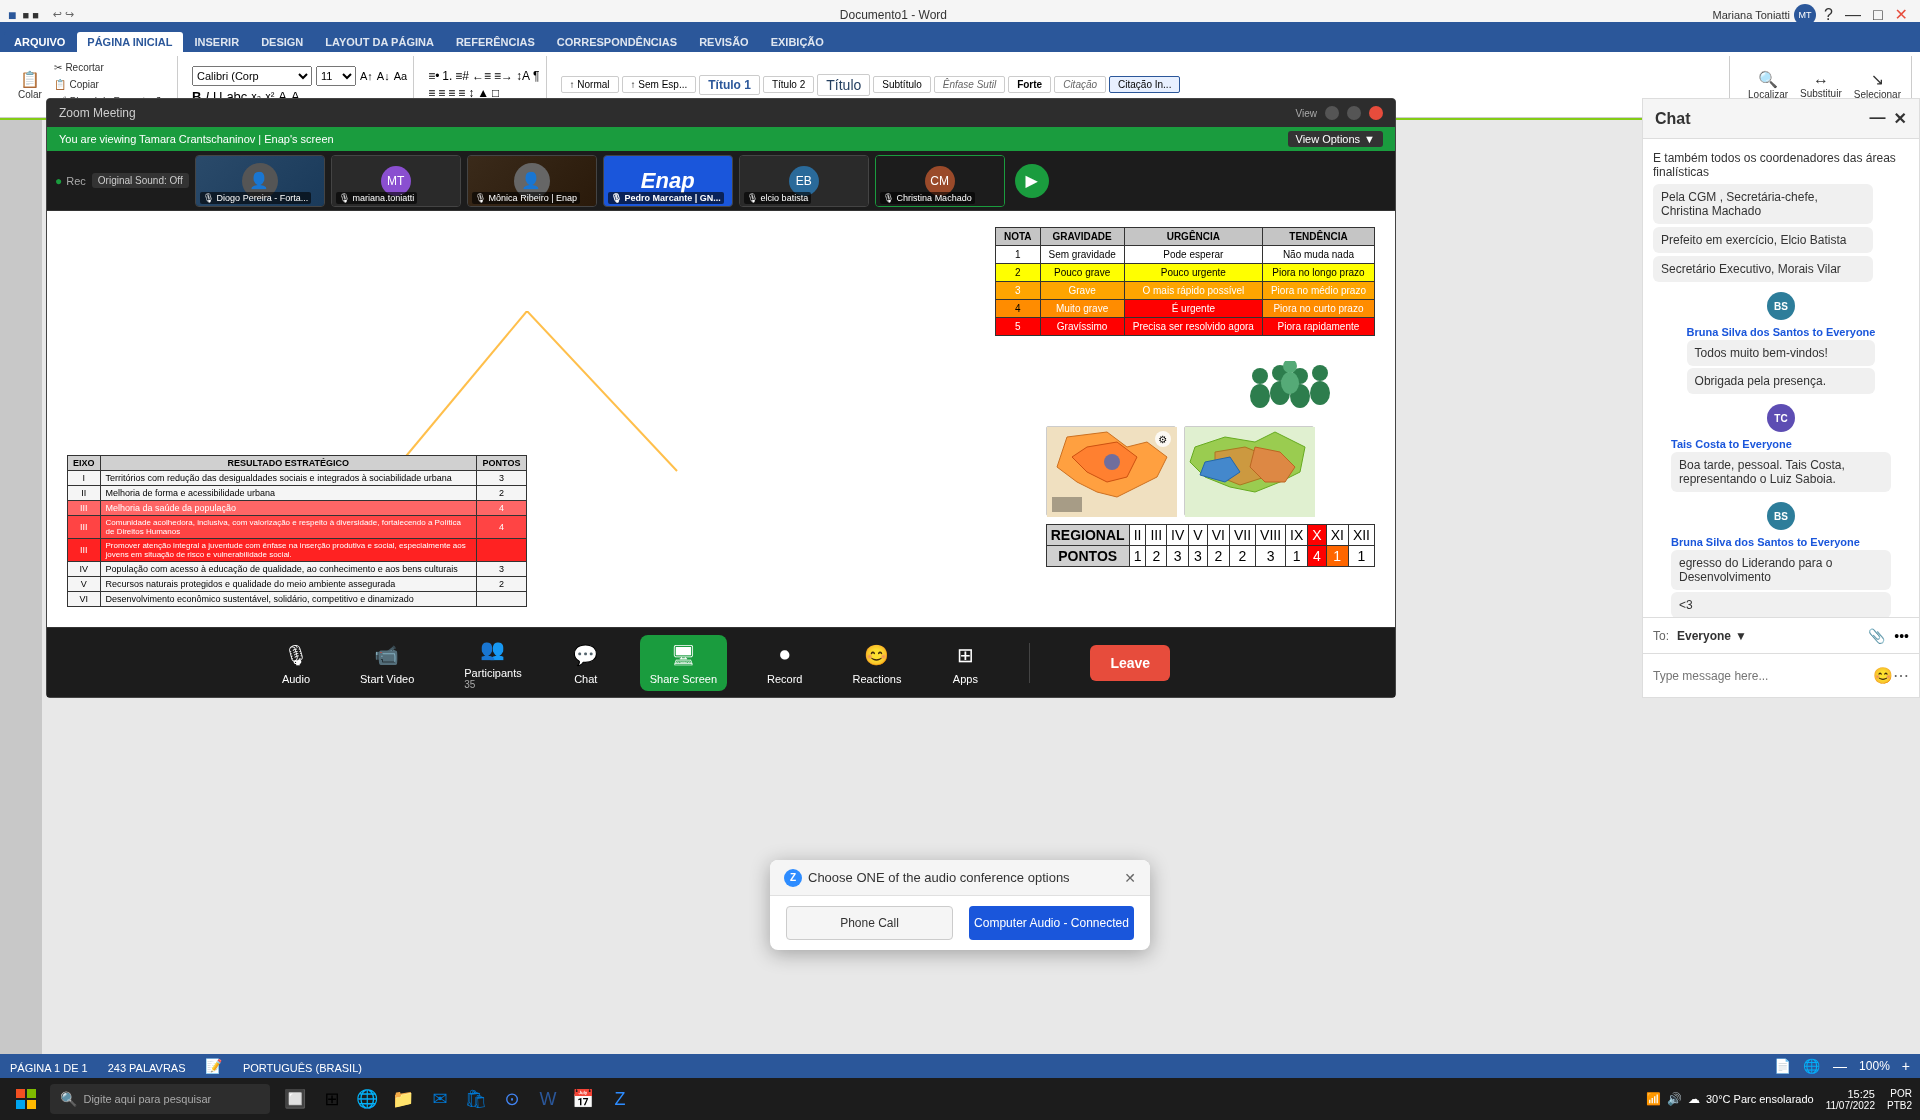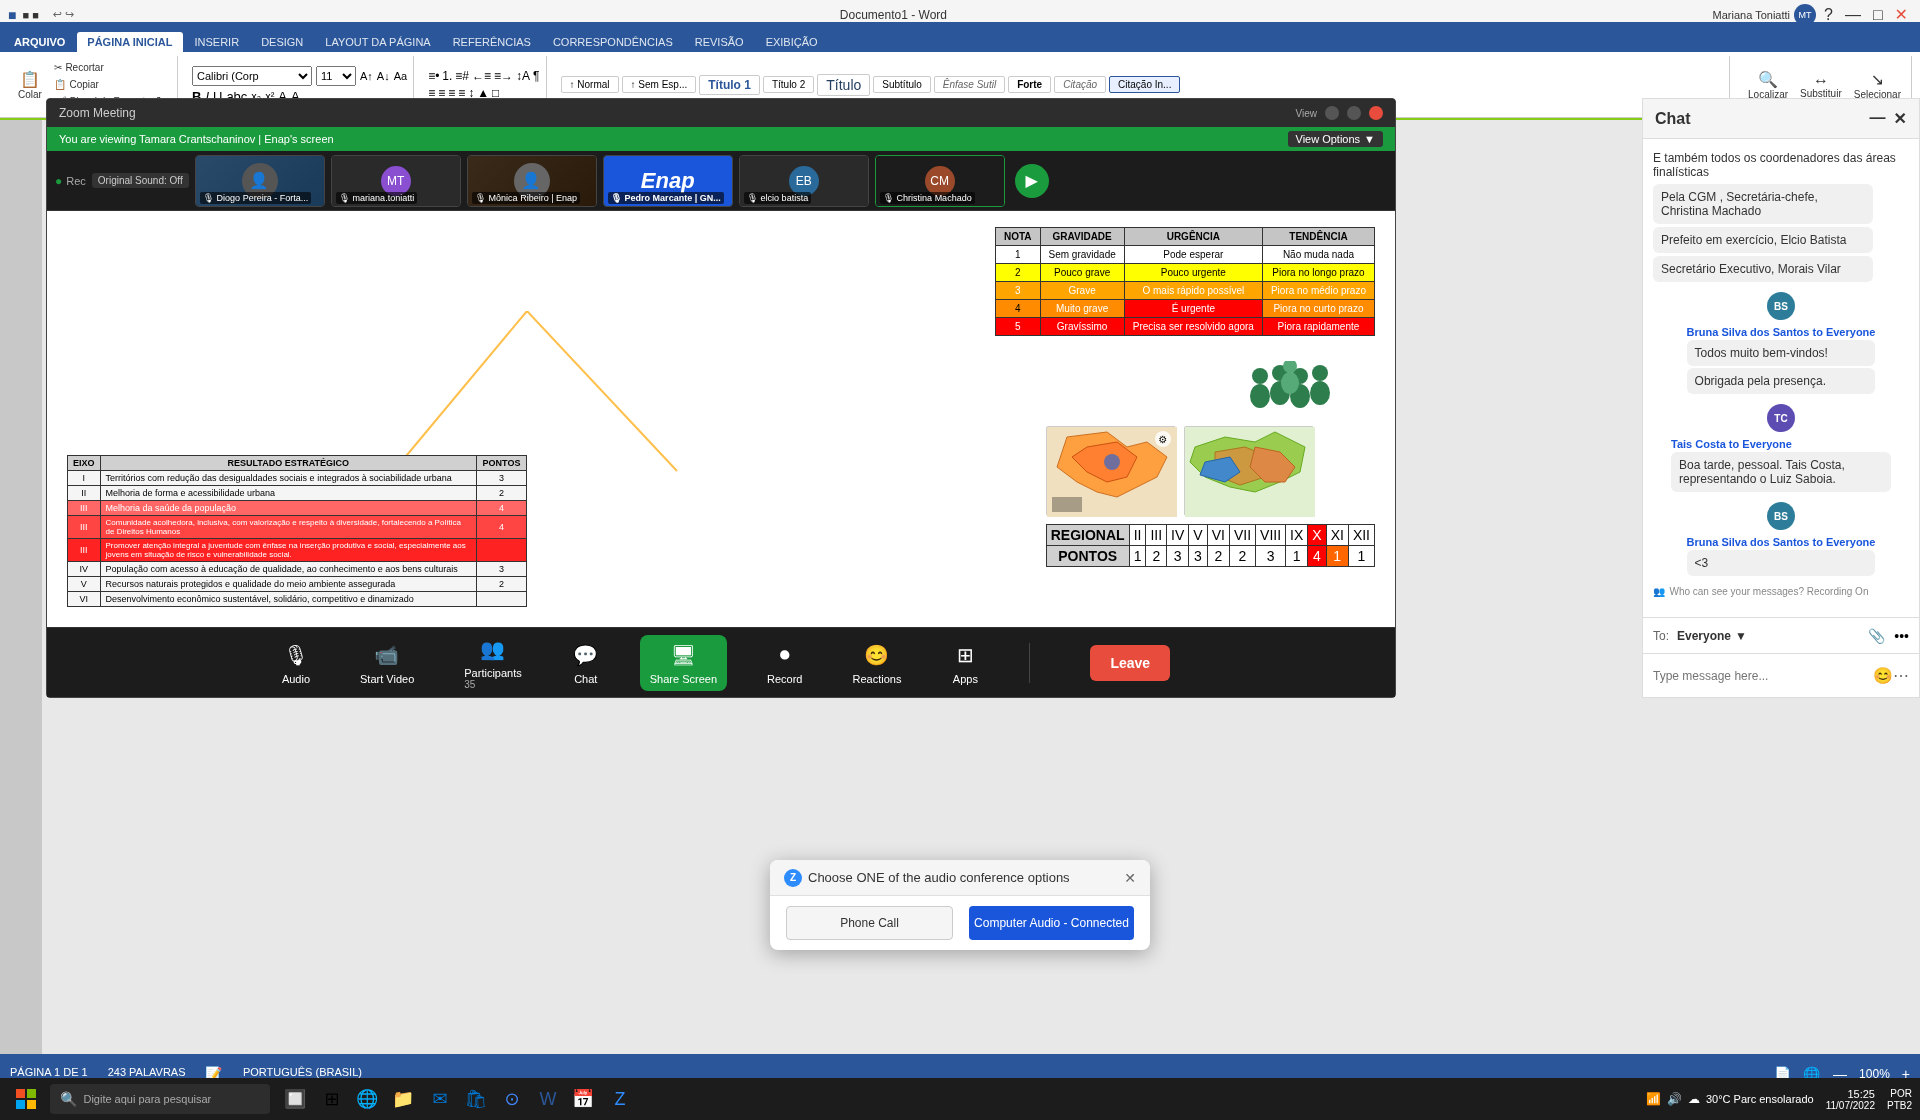--- a/index.html
+++ b/index.html
@@ -37,20 +37,21 @@
       padding-left: 4px;
       gap: 2px;
     }
 
     .ribbon-tab {
       padding: 4px 10px;
       font-size: 11px;
       color: rgba(255,255,255,0.85);
       cursor: pointer;
       border-radius: 3px 3px 0 0;
+      font-weight: bold;
     }
     .ribbon-tab.active {
       background: #fff;
       color: #2b579a;
       font-weight: bold;
     }
 
     .ribbon-content {
       height: 68px;
       background: #fff;
@@ -592,22 +593,22 @@
 
     
     .word-statusbar {
       position: absolute;
       bottom: 42px;
       left: 0;
       right: 0;
       height: 24px;
       background: #2b579a;
       display: flex;
-      align-items: flex-start;
-      padding: 12px 10px;
+      align-items: flex-end;
+      padding: 4px 10px;
       gap: 20px;
     }
     .statusbar-text {
       font-size: 11px;
       color: #fff;
     }
 
     .zoom-rec-indicator {
       display: flex;
       align-items: center;
@@ -1220,20 +1221,21 @@
       <div class="chat-msg-content">
         <span class="chat-sender">Tais Costa to Everyone</span>
         <div class="chat-bubble">Boa tarde, pessoal. Tais Costa, representando o Luiz Saboia.</div>
       </div>
     </div>
 
     <div class="chat-msg-row">
       <div class="chat-bs-avatar">BS</div>
       <div class="chat-msg-content">
         <span class="chat-sender">Bruna Silva dos Santos to Everyone</span>
+        <div class="chat-bubble">egresso do Liderando para o Desenvolvimento</div>
         <div class="chat-bubble">&lt;3</div>
       </div>
     </div>
 
     <div class="chat-recording-notice">
       <span>👥</span>
       <span>Who can see your messages? Recording On</span>
     </div>
   </div>
 

